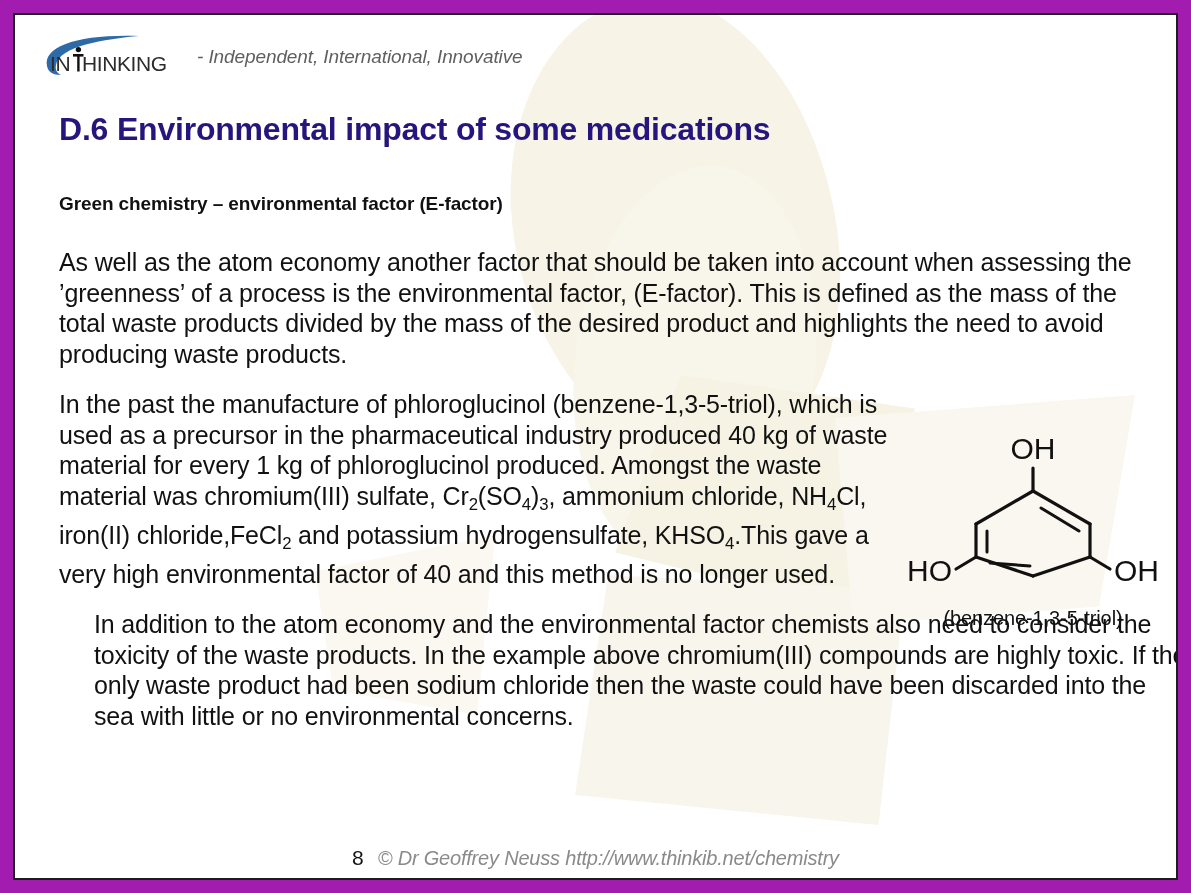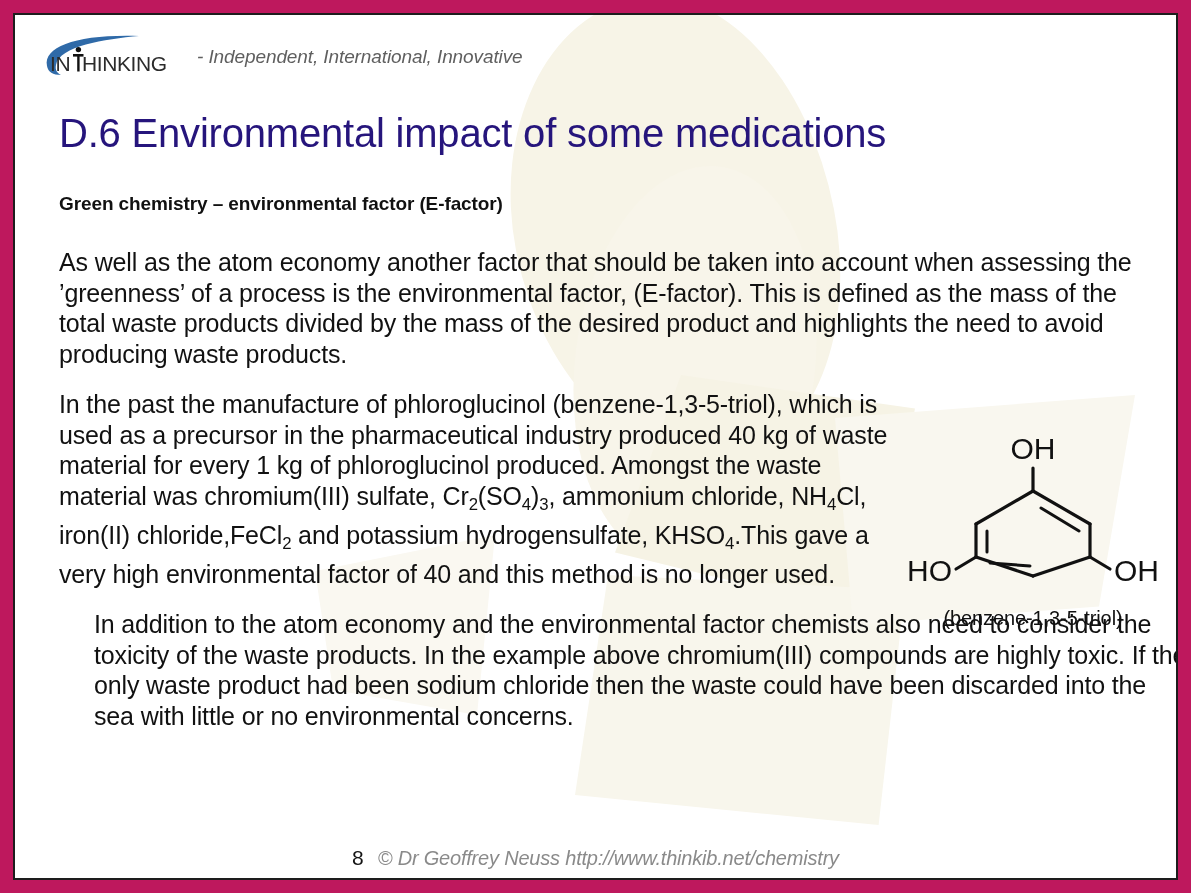--- a/index.html
+++ b/index.html
@@ -9,21 +9,21 @@
     height: 893px;
     background: #ffffff;
     font-family: "Liberation Sans", sans-serif;
     overflow: hidden;
   }
 
   #slide {
     position: relative;
     width: 1191px;
     height: 893px;
-    background: #be185d;
+    background: #a21caf;
   }
 
   
   .slide-frame {
     position: absolute;
     left: 13px;
     top: 13px;
     width: 1165px;
     height: 867px;
     border: 2px solid #1d1d1d;
@@ -96,22 +96,22 @@
     white-space: nowrap;
     letter-spacing: -0.1px;
     text-align: center;
   }
 
   
   .title {
     position: absolute;
     left: 44px;
     top: 96px;
-    font-size: 40px;
-    font-weight: normal;
+    font-size: 32px;
+    font-weight: bold;
     color: #26157c;
     letter-spacing: -0.2px;
     white-space: nowrap;
   }
 
   
   .content {
     position: absolute;
     left: 44px;
     top: 178px;

